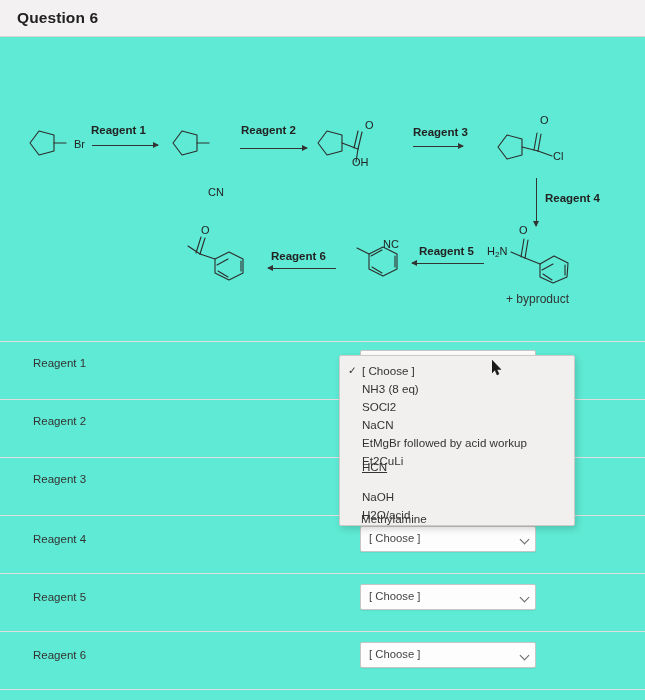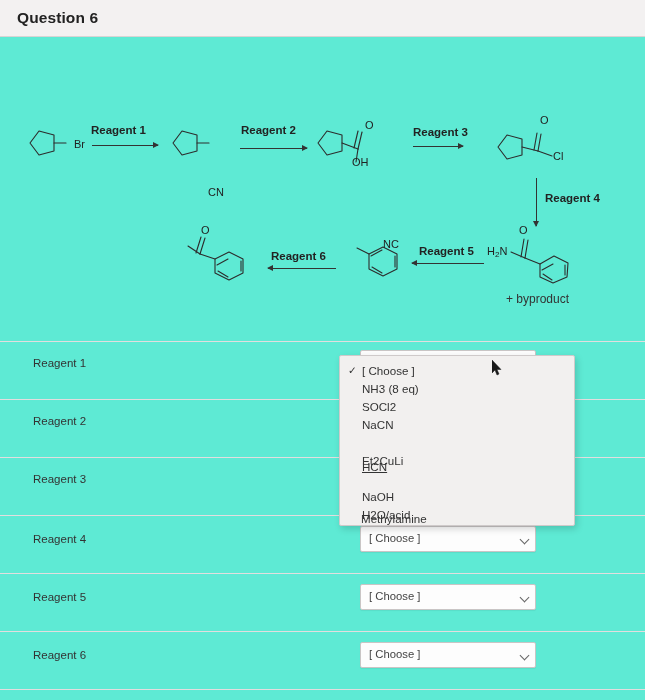--- a/index.html
+++ b/index.html
@@ -341,20 +341,21 @@
   </div>
 
   <div class="sep" style="top:689px;"></div>
 
   <div class="dropdown">
     <div class="dd-check" style="top:8px;">✓</div>
     <div class="dd-item" style="top:8px;">[ Choose ]</div>
     <div class="dd-item" style="top:26px;">NH3 (8 eq)</div>
     <div class="dd-item" style="top:44px;">SOCl2</div>
     <div class="dd-item" style="top:62px;">NaCN</div>
+    <div class="dd-item" style="top:80px;">EtMgBr followed by acid workup</div>
     <div class="dd-item" style="top:98px;">Et2CuLi</div>
     <div class="dd-item" style="top:104px;text-decoration:underline;">HCN</div>
     <div class="dd-item" style="top:134px;">NaOH</div>
     <div class="dd-item" style="top:152px;">H2O/acid</div>
   </div>
   <div class="dd-item" style="left:361px; top:512px;">Methylamine</div>
 
   <div class="cursor">
     <svg width="11" height="16" viewBox="0 0 11 16">
       <polygon points="0,0 0,13 3,10 5,15 7,14 5,9.5 9,9.5" fill="#1a1a1a" stroke="#1a1a1a" stroke-width="0.5"></polygon>

